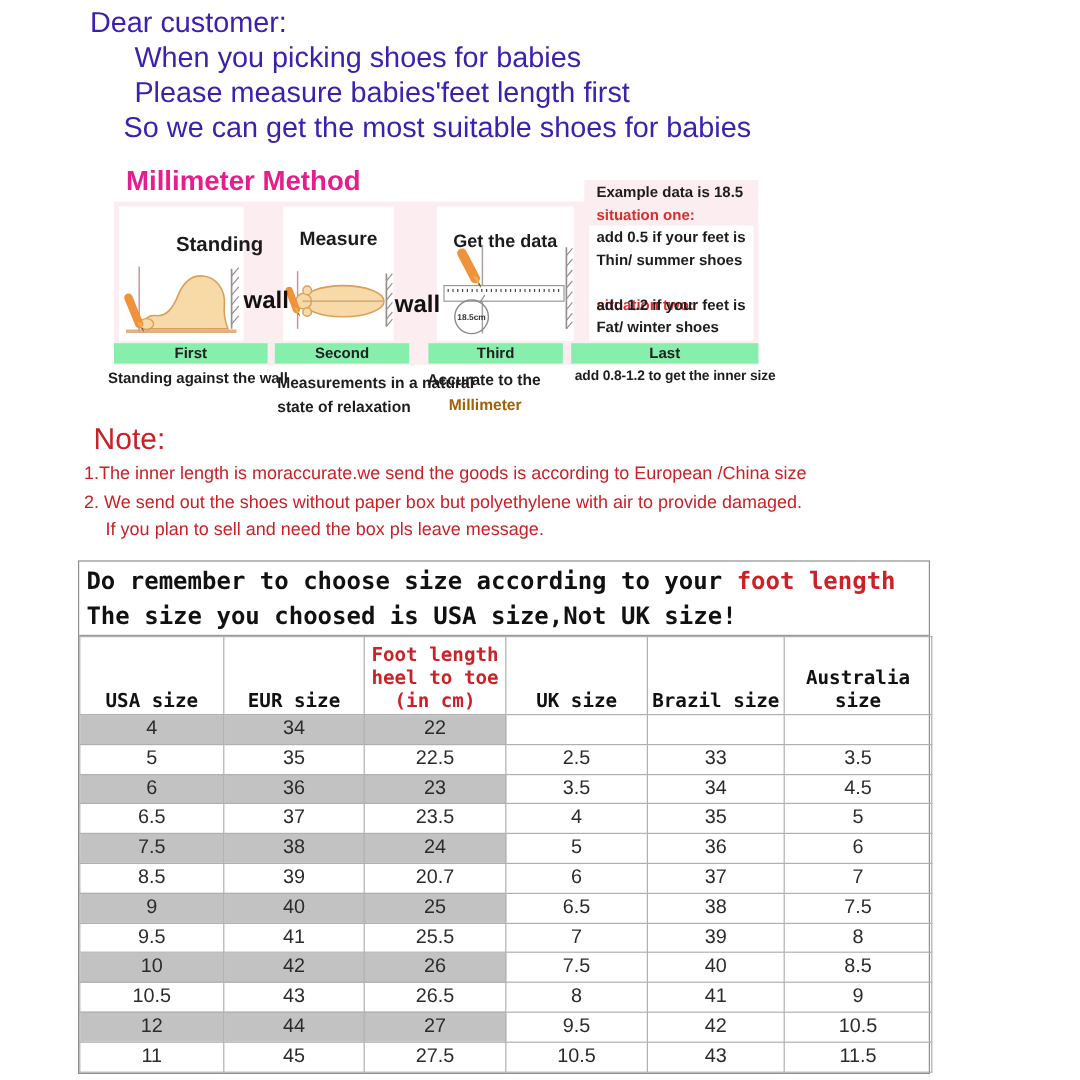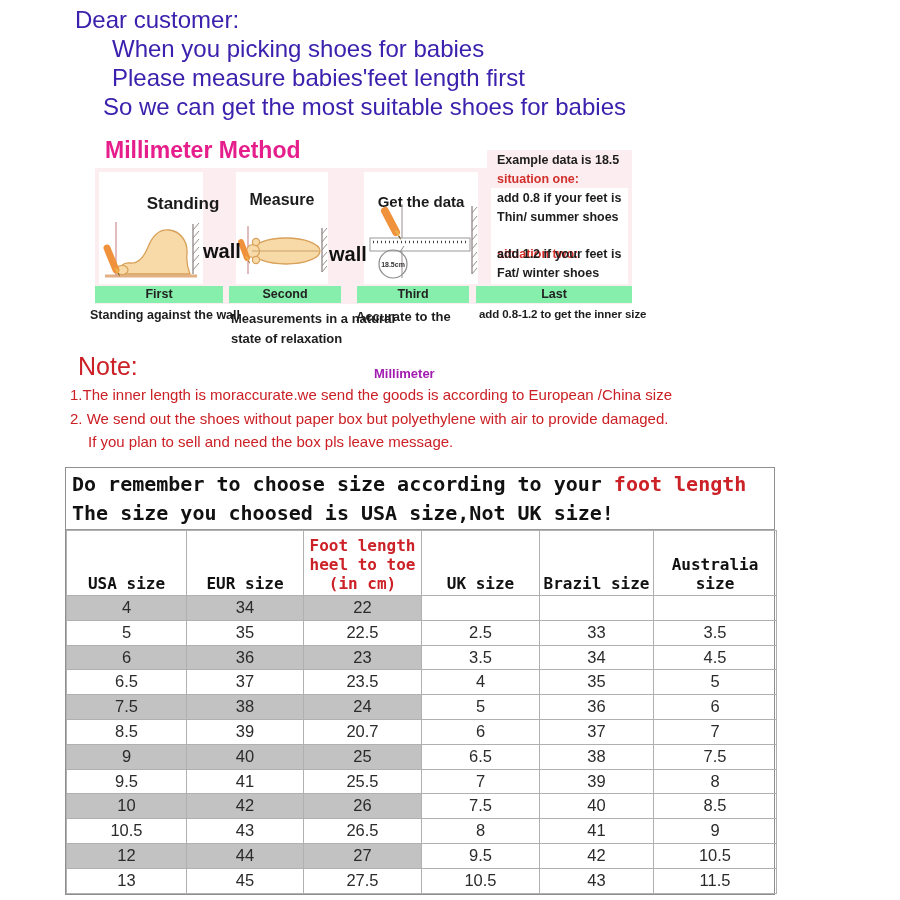--- a/index.html
+++ b/index.html
@@ -13,21 +13,21 @@
   
   .mm-title{color:#E61E8C;font-size:23px;font-weight:bold;white-space:nowrap;}
   .diagram-bg{background:#FBEDF0;}
   .card{background:#fff;}
   .card-heading{font-weight:bold;color:#1b1b1b;text-align:center;white-space:nowrap;}
   .wall-label{font-weight:bold;color:#111;font-size:20px;white-space:nowrap;}
   .strip{background:#86efac;text-align:center;font-weight:bold;font-size:12.5px;color:#222;line-height:17px;}
   .ex-line{font-weight:bold;font-size:12.5px;color:#1d1d1d;white-space:nowrap;}
   .ex-red{color:#D2302C;}
   .caption{font-weight:bold;font-size:12.5px;color:#1d1d1d;white-space:nowrap;}
-  .caption-red{color:#a21caf;margin-top:36px;}
+  .caption-red{color:#a16207;}
 
   
   .note-title{color:#CB2026;font-size:25px;white-space:nowrap;}
   .note-line{color:#CB2026;font-size:15px;white-space:nowrap;}
 
   
   .table-wrap{border:1px solid #8f8f8f;background:#fff;}
   .table-title{font-family:"DejaVu Sans Mono",monospace;font-weight:bold;font-size:20px;
                line-height:29px;color:#111;padding:2px 0 1px 6px;white-space:nowrap;
                border-bottom:1px solid #9a9a9a;}
@@ -109,21 +109,21 @@
       <polygon points="28,30 35,40 32,31" fill="#E9B34D"></polygon>
       <polygon points="32,36 35,40 34,36.4" fill="#5C4226"></polygon>
     </g>
   </svg>
 
   <div class="abs wall-label" style="left:203px;top:240px;">wall</div>
   <div class="abs wall-label" style="left:329px;top:243px;">wall</div>
 
   <div class="abs ex-line" style="left:497px;top:153px;">Example data is 18.5</div>
   <div class="abs ex-line ex-red" style="left:497px;top:172px;">situation one:</div>
-  <div class="abs ex-line" style="left:497px;top:191px;">add 0.8 if your feet is</div>
+  <div class="abs ex-line" style="left:497px;top:191px;">add 0.5 if your feet is</div>
   <div class="abs ex-line" style="left:497px;top:210px;">Thin/ summer shoes</div>
   <div class="abs ex-line ex-red" style="left:497px;top:229px;margin-top:18px;">situation two:</div>
   <div class="abs ex-line" style="left:497px;top:247px;">add 1.2 if your feet is</div>
   <div class="abs ex-line" style="left:497px;top:266px;">Fat/ winter shoes</div>
 
   <div class="abs strip" style="left:95px;top:286px;width:128px;height:17px;">First</div>
   <div class="abs strip" style="left:229px;top:286px;width:112px;height:17px;">Second</div>
   <div class="abs strip" style="left:357px;top:286px;width:112px;height:17px;">Third</div>
   <div class="abs strip" style="left:476px;top:286px;width:156px;height:17px;">Last</div>
 
@@ -246,21 +246,21 @@
           </tr>
           <tr>
             <td class="shade">12</td>
             <td class="shade">44</td>
             <td class="shade">27</td>
             <td>9.5</td>
             <td>42</td>
             <td>10.5</td>
           </tr>
           <tr>
-            <td>13</td>
+            <td>11</td>
             <td>45</td>
             <td>27.5</td>
             <td>10.5</td>
             <td>43</td>
             <td>11.5</td>
           </tr>
         </tbody>
       </table>
   </div>
 

